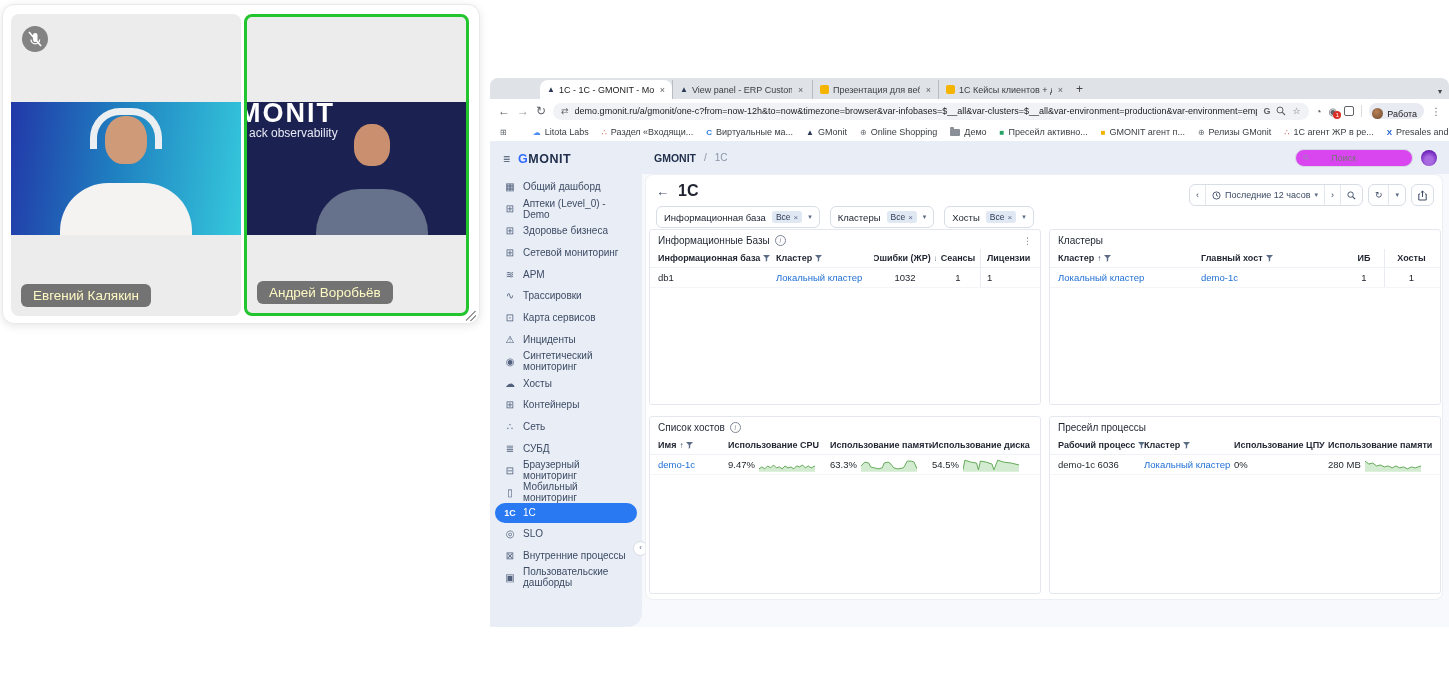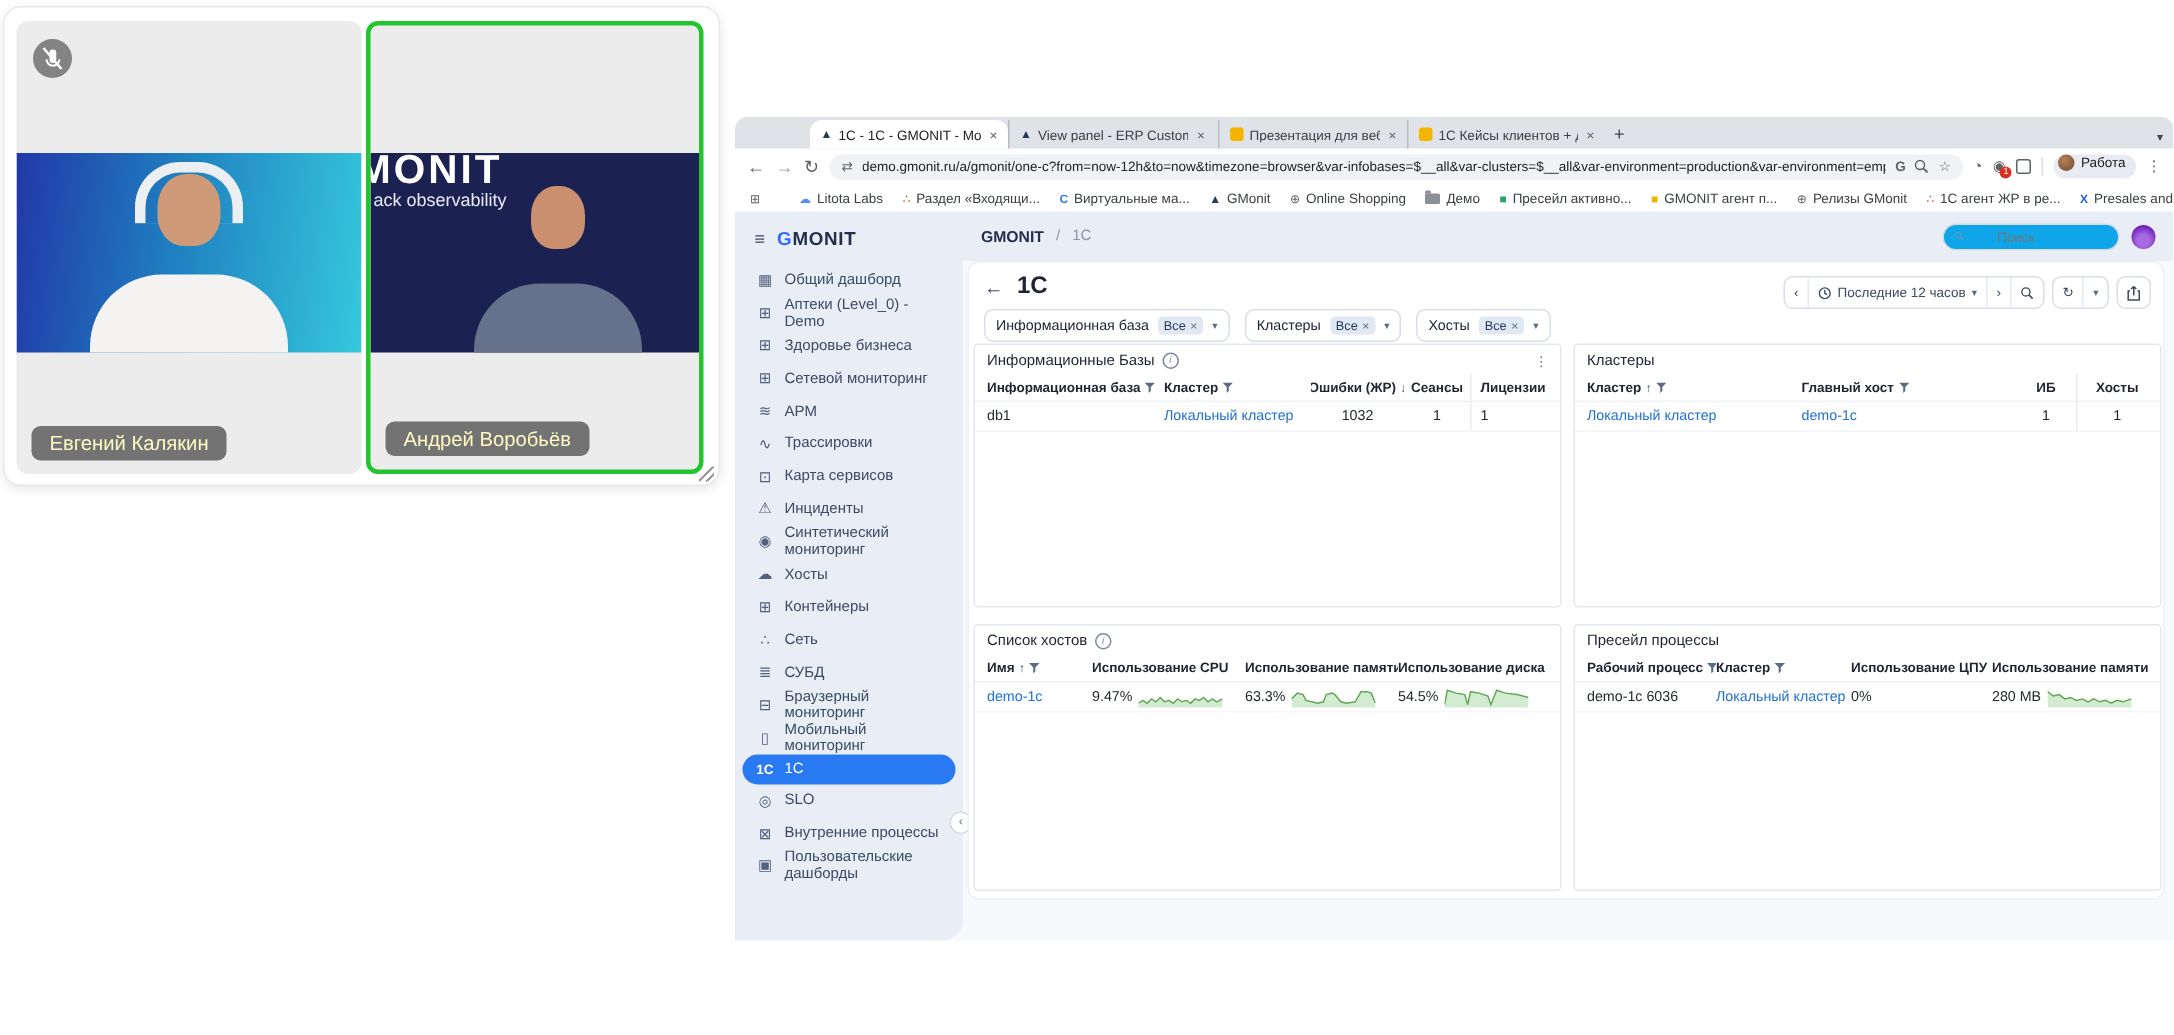--- a/index.html
+++ b/index.html
@@ -49,21 +49,21 @@
   .nav-ic.dis{color:#9aa0a6;}
   .omnibox{flex:1;height:17px;background:#f0f2f5;border-radius:9px;display:flex;align-items:center;
            padding:0 8px;gap:6px;min-width:0;}
   .omni-url{flex:1;font-size:9px;color:#202124;white-space:nowrap;overflow:hidden;min-width:0;}
   .omni-ic{font-size:9px;color:#5f6368;flex:none;}
   .ext{position:relative;font-size:10px;color:#5f6368;}
   .ext-badge{position:absolute;right:-4px;bottom:-2px;background:#d93025;color:#fff;font-size:6px;
              width:8px;height:8px;border-radius:50%;text-align:center;line-height:8px;}
   .puzzle{width:10px;height:10px;border:1.2px solid #5f6368;border-radius:2px;box-sizing:border-box;}
   .tb-sep{width:1px;height:12px;background:#dadce0;}
-  .profile{display:flex;align-items:flex-start;gap:4px;background:#e8ebf2;border-radius:9px;height:16px;padding:0 7px 0 3px;font-size:9px;color:#202124;}
+  .profile{display:flex;align-items:flex-end;gap:4px;background:#e8ebf2;border-radius:9px;height:16px;padding:0 7px 0 3px;font-size:9px;color:#202124;}
   .prof-av{width:11px;height:11px;border-radius:50%;background:radial-gradient(circle at 40% 35%,#b98055,#6d4a2f);}
   .kebab{font-size:10px;color:#5f6368;}
   .bookmarks{height:18px;background:#fff;display:flex;align-items:center;padding:0 10px;gap:13px;font-size:9px;color:#3c4043;white-space:nowrap;}
   .bm{display:flex;align-items:center;gap:4px;}
   .bm-ic{font-size:8px;}
   .ic-folder{position:relative;width:10px;height:7px;background:#8a8f98;border-radius:1px;display:inline-block;}
   .ic-folder:before{content:"";position:absolute;left:0;top:-2px;width:4px;height:2px;background:#8a8f98;border-radius:1px 1px 0 0;}
   .bm-spacer{flex:1;}
   
   .dash{position:absolute;left:0;top:63px;right:0;bottom:0;display:flex;background:#f7f9fc;}
@@ -77,21 +77,21 @@
   .sb-ic{width:12px;text-align:center;font-size:10px;color:#51607d;flex:none;}
   .sb-item.active{background:#2979f2;color:#fff;border-radius:14px;margin:0 5px;padding:0 9px;height:20px;}
   .sb-item.active .sb-ic{color:#fff;font-weight:bold;font-size:9px;}
   .collapse{position:absolute;right:-6px;top:400px;width:13px;height:13px;background:#fff;border:1px solid #d7dce5;
             border-radius:50%;font-size:8px;color:#5a6880;text-align:center;line-height:12px;}
   .main{position:relative;flex:1;}
   .main-hdr{height:33px;background:#e9eef6;display:flex;align-items:center;padding:0 12px;gap:8px;}
   .crumb-root{font-size:10.5px;font-weight:bold;color:#22304d;}
   .crumb-sep,.crumb-cur{font-size:10px;color:#8b94a6;}
   .hdr-spacer{flex:1;}
-  .search{display:flex;align-items:center;gap:20px;width:118px;height:18px;background:#0ea5e9;border:1px solid #d5dae3;border-radius:9px;padding:0 7px;box-sizing:border-box;}
+  .search{display:flex;align-items:center;gap:20px;width:118px;height:18px;background:#d946ef;border:1px solid #d5dae3;border-radius:9px;padding:0 7px;box-sizing:border-box;}
   .search input{border:none;outline:none;width:100%;font-size:9px;color:#333;background:transparent;font-family:"Liberation Sans",sans-serif;}
   .avatar{width:16px;height:16px;border-radius:50%;background:radial-gradient(circle at 50% 65%,#a86ae0 30%,#6a1fb8 75%);}
   .card{position:absolute;left:3px;top:33px;width:798px;height:426px;background:#fff;border:1px solid #eceff4;border-radius:8px;box-sizing:border-box;}
   .title-row{position:absolute;left:10px;top:7px;display:flex;align-items:center;gap:9px;}
   .back-ar{font-size:13px;color:#3b4a63;}
   .page-title{font-size:16px;font-weight:bold;color:#1f2430;}
   .timebar{position:absolute;right:8px;top:9px;display:flex;gap:5px;align-items:center;}
   .tgroup{display:flex;align-items:center;height:20px;border:1px solid #d8dde6;border-radius:6px;background:#fff;}
   .tbtn{display:flex;align-items:center;gap:4px;padding:0 6px;font-size:9px;color:#3b4a63;height:100%;box-sizing:border-box;}
   .tbtn + .tbtn{border-left:1px solid #e3e7ee;}

